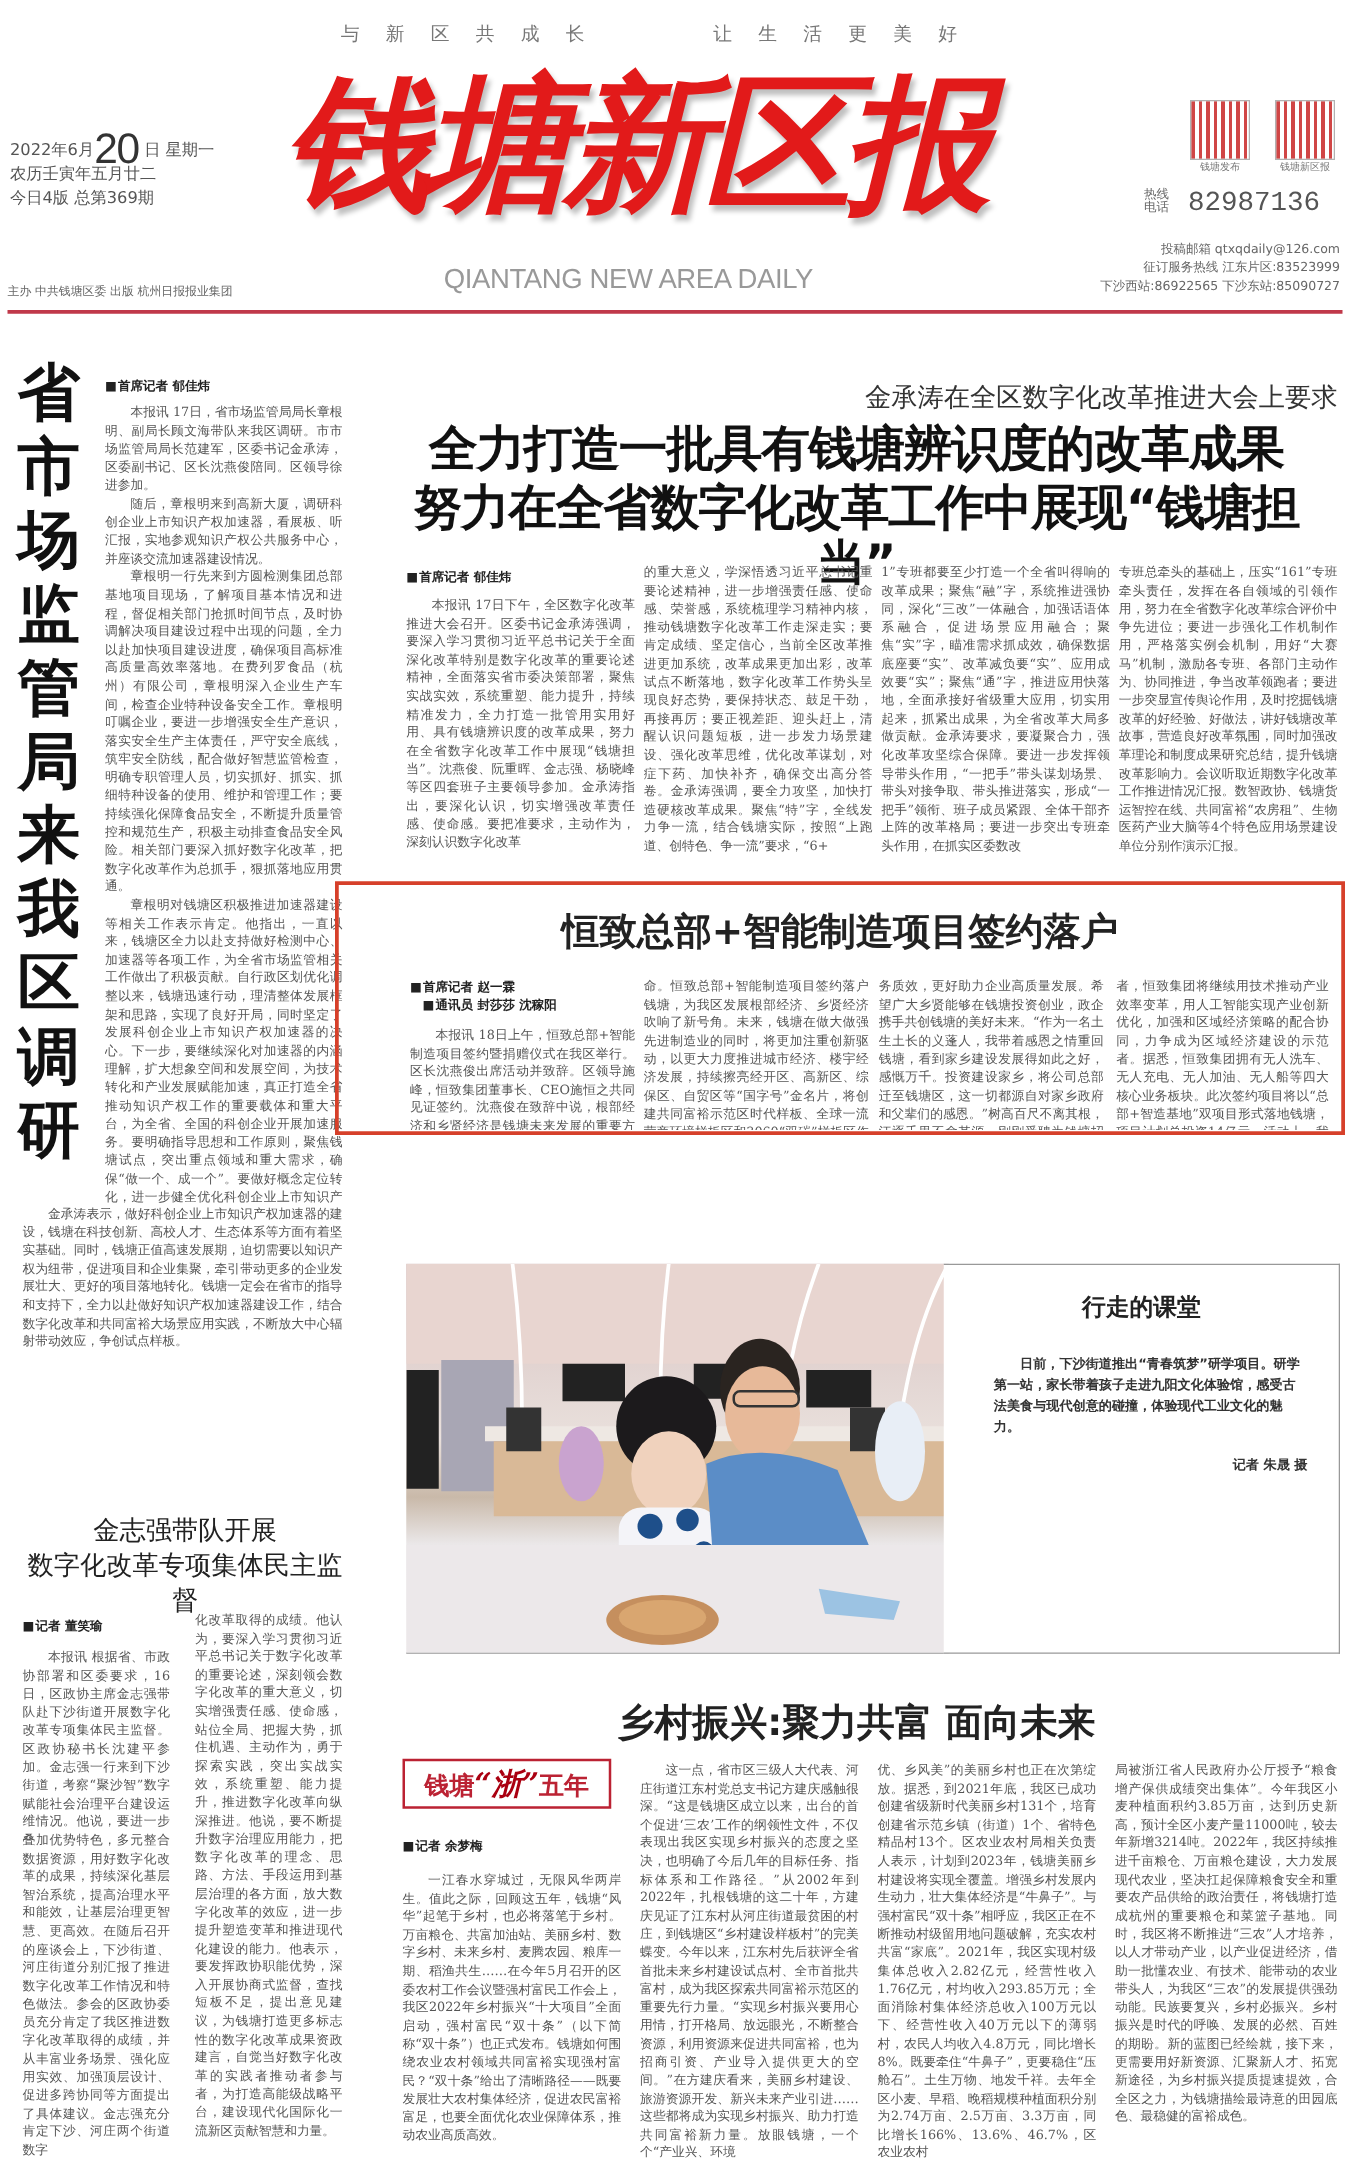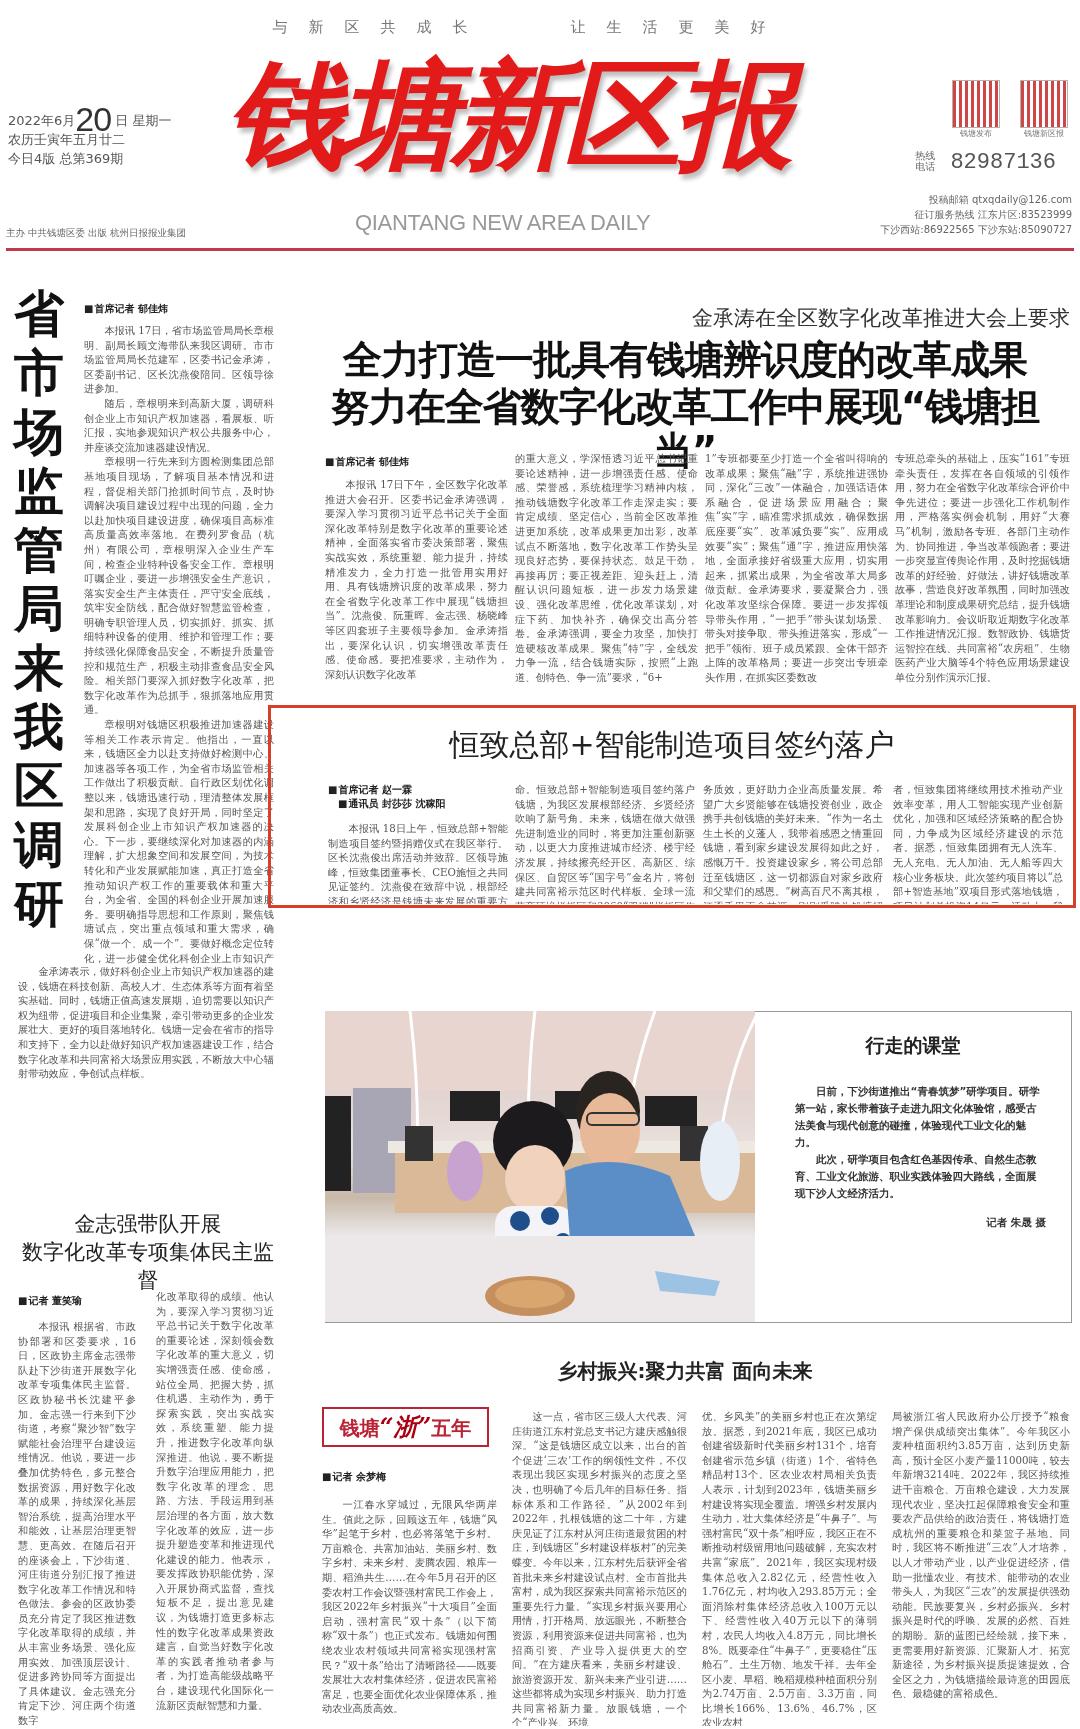--- a/index.html
+++ b/index.html
@@ -20,29 +20,29 @@
 .contact{right:8px;top:192px;font-size:10px;color:#666;text-align:right;line-height:15px}
 .rule{left:6px;right:6px;top:248px;height:3px;background:#c0394a}
 .vhead{left:8px;top:285px;width:62px;font-size:50px;font-weight:bold;color:#111;line-height:59px;text-align:center}
 .byline{font-size:10px;font-weight:bold;color:#222}
 .byline::before{content:"■";margin-right:1px}
 .body{font-size:10.2px;line-height:14.6px;color:#555;text-align:justify;font-family:"DejaVu Serif",serif}
 .body p{text-indent:2em}
 .kicker{left:300px;width:770px;top:304px;text-align:right;font-size:21px;color:#333}
 .h1{left:300px;width:770px;text-align:center;font-size:39px;font-weight:900;color:#111;letter-spacing:-1px;line-height:44px}
 .redbox{left:268px;top:705px;width:808px;height:203px;border:3px solid #d6402a}
-.redbox h2{text-align:center;font-size:30px;color:#222;font-weight:normal;margin-top:17px;letter-spacing:0}
+.redbox h2{text-align:center;font-size:30px;color:#222;font-weight:bold;margin-top:17px;letter-spacing:0}
 .photo{left:325px;top:1011px;width:434px;height:312px;background:linear-gradient(180deg,#d8c3c2 0%,#e9e0dc 45%,#c9b9a9 60%,#eae7e8 72%,#f1efef 100%);overflow:hidden;border-bottom:1px solid #999}
 .caption-box{left:755px;top:1011px;width:317px;height:312px;border:1px solid #999;border-left:none;background:#fff}
 .caption-box h3{font-size:19px;font-weight:bold;color:#222;text-align:center;margin-top:21px}
 .caption-box .cap{font-size:10.5px;line-height:17px;color:#333;padding:0 25px 0 40px;margin-top:24px;font-weight:bold}
 .caption-box .cap p{text-indent:2em}
 .credit{font-size:10.5px;color:#333;text-align:right;padding-right:25px;margin-top:14px;font-weight:bold}
 .subhead2{left:18px;width:260px;top:1210px;text-align:center;font-size:21px;font-weight:normal;color:#222;line-height:28px}
-.h-rural{left:300px;width:770px;top:1358px;text-align:center;font-size:20px;font-weight:bold;color:#222}
+.h-rural{left:300px;width:770px;top:1358px;text-align:center;font-size:30px;font-weight:bold;color:#222}
 .stamp{left:322px;top:1407px;width:167px;height:40px;border:2px solid #b23;font-family:"DejaVu Serif",serif;font-size:20px;color:#b23;text-align:center;line-height:36px;font-weight:bold}
 .stamp b{font-size:24px;color:#a01;font-style:italic}
 </style>
 </head>
 <body>
 
 <div class="abs slogan" style="left:262px">
   <span>与</span><span>新</span><span>区</span><span>共</span><span>成</span><span>长</span>
 </div>
 <div class="abs slogan" style="left:560px">
@@ -175,21 +175,20 @@
     <rect x="0" y="225" width="434" height="90" fill="#ece8ea"></rect>
     <ellipse cx="205" cy="285" rx="45" ry="20" fill="#c58f5e"></ellipse>
     <ellipse cx="205" cy="283" rx="35" ry="14" fill="#d9a670"></ellipse>
     <path d="M330 260 L395 270 L390 285 L335 280 Z" fill="#9cc3e3"></path>
   </svg>
 </div>
 <div class="abs caption-box">
   <h3>行走的课堂</h3>
   <div class="cap">
     <p>日前，下沙街道推出“青春筑梦”研学项目。研学第一站，家长带着孩子走进九阳文化体验馆，感受古法美食与现代创意的碰撞，体验现代工业文化的魅力。</p>
-    <p>此次，研学项目包含红色基因传承、自然生态教育、工业文化旅游、职业实践体验四大路线，全面展现下沙人文经济活力。</p>
   </div>
   <div class="credit">记者  朱晟  摄</div>
 </div>
 
 <div class="abs h-rural">乡村振兴:聚力共富  面向未来</div>
 <div class="abs stamp">
   <span>钱塘</span><b>“浙”</b><span>五年</span>
 </div>
 <div class="abs byline" style="left:322px;top:1470px">记者  余梦梅</div>
 <div class="abs body" style="left:322px;top:1498px;width:175px;height:228px;overflow:hidden">

